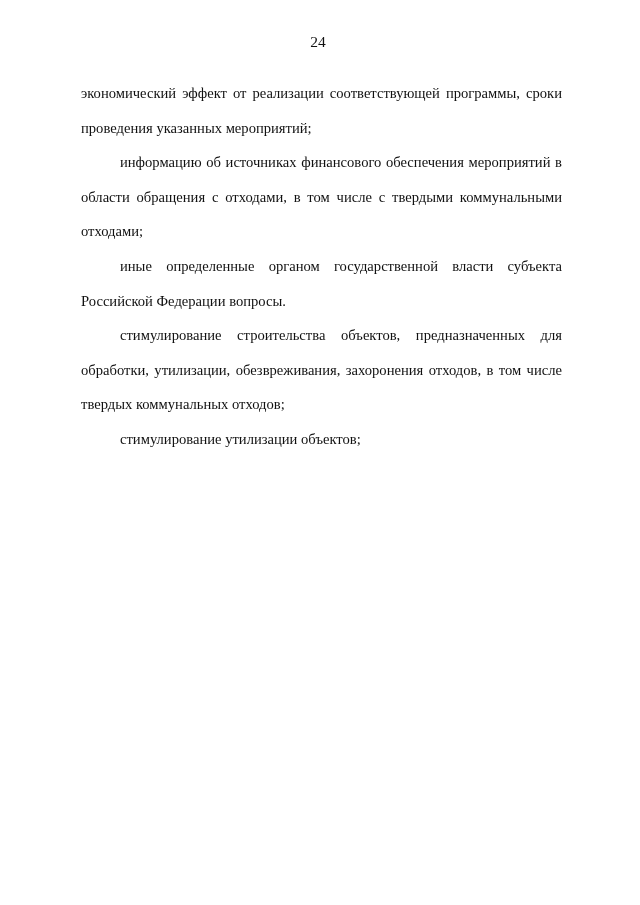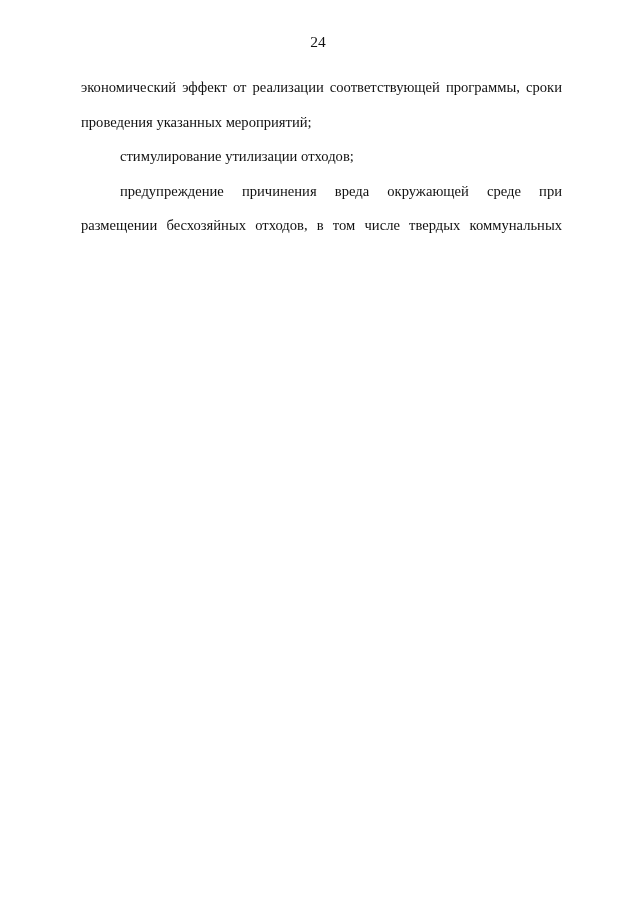--- a/index.html
+++ b/index.html
@@ -19,21 +19,21 @@
       position: absolute;
       top: 32px;
       left: 0;
       width: 636px;
       text-align: center;
       font-size: 15.5px;
       line-height: 20px;
     }
     .body-text {
       position: absolute;
-      top: 70px;
+      top: 76px;
       left: 81px;
       width: 481px;
       font-size: 14.6px;
       line-height: 34.6px;
     }
     .para {
       margin: 0;
       text-align: justify;
       text-indent: 39px;
     }
@@ -44,15 +44,17 @@
       text-align-last: justify;
     }
   </style>
 </head>
 <body>
 
 <div class="page-number">24</div>
 
 <div class="body-text">
   <p class="para no-indent">экономический эффект от реализации соответствующей программы, сроки проведения указанных мероприятий;</p>
-  <p class="para">стимулирование утилизации отходов;</p>
-  <p class="para last-cut">предупреждение причинения вреда окружающей среде при размещении бесхозяйных отходов, в том числе твердых коммунальных</p>
+  <p class="para">информацию об источниках финансового обеспечения мероприятий в области обращения с отходами, в том числе с твердыми коммунальными отходами;</p>
+  <p class="para">иные определенные органом государственной власти субъекта Российской Федерации вопросы.</p>
+  <p class="para">стимулирование строительства объектов, предназначенных для обработки, утилизации, обезвреживания, захоронения отходов, в том числе твердых коммунальных отходов;</p>
+  <p class="para">стимулирование утилизации объектов;</p>
 </div>
 
 </body></html>

